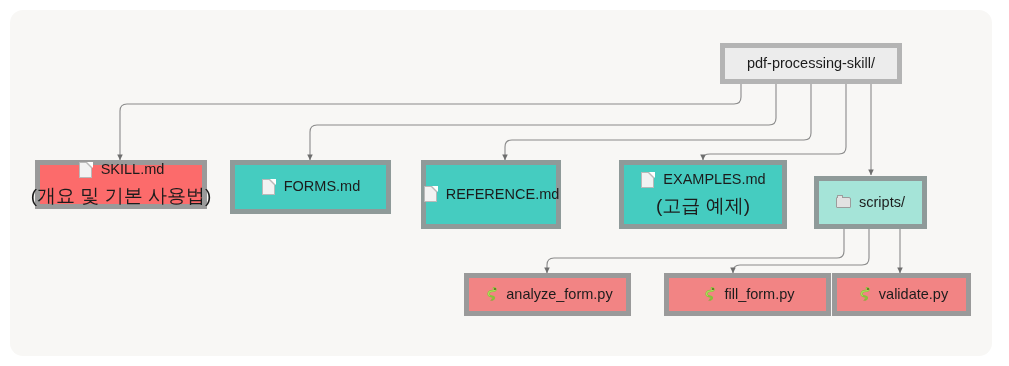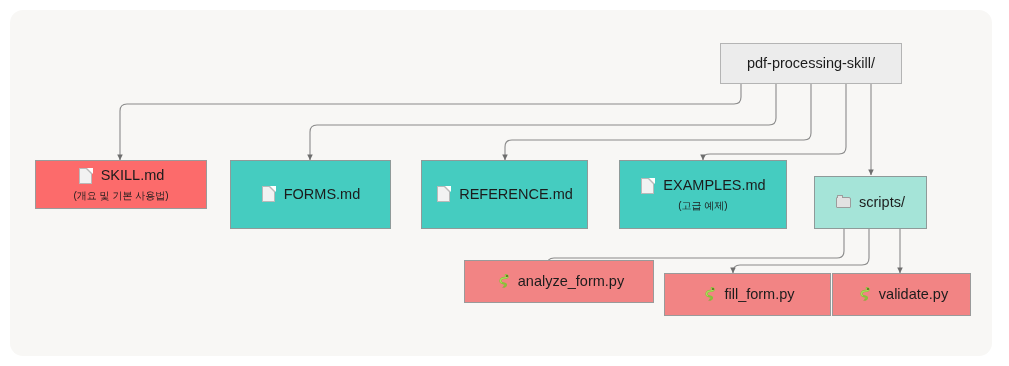--- a/index.html
+++ b/index.html
@@ -31,39 +31,39 @@
     position: absolute;
     left: 0;
     top: 0;
     width: 1009px;
     height: 366px;
     pointer-events: none;
   }
   .node {
     position: absolute;
     box-sizing: border-box;
-    border: 1px solid #7f1d1d;
+    border: 5px solid #7f1d1d;
     display: flex;
     flex-direction: column;
     align-items: center;
     justify-content: center;
     text-align: center;
     color: #1c1c1c;
     line-height: 1.35;
   }
   .node-title {
     font-size: 14.5px;
     white-space: nowrap;
     display: flex;
     align-items: center;
     justify-content: center;
     gap: 7px;
   }
   .node-sub {
-    font-size: 10px;
+    font-size: 19px;
     white-space: nowrap;
     margin-top: 3px;
   }
   .node-icon {
     display: inline-block;
     width: 16px;
     height: 17px;
     position: relative;
     flex: 0 0 auto;
   }
@@ -183,28 +183,28 @@
   </div>
 
   <div class="node node-red" style="left:35px; top:160px; width:172px; height:49px;">
     <div class="node-title">
       <span class="node-icon icon-file"></span>
       <span>SKILL.md</span>
     </div>
     <div class="node-sub">(개요 및 기본 사용법)</div>
   </div>
 
-  <div class="node node-teal" style="left:230px; top:160px; width:161px; height:69px;gap:8px;">
+  <div class="node node-teal" style="left:230px; top:160px; width:161px; height:54px;gap:8px;">
     <div class="node-title">
       <span class="node-icon icon-file"></span>
       <span>FORMS.md</span>
     </div>
   </div>
 
-  <div class="node node-teal" style="left:421px; top:160px; width:167px; height:69px;">
+  <div class="node node-teal" style="left:421px; top:160px; width:140px; height:69px;">
     <div class="node-title">
       <span class="node-icon icon-file"></span>
       <span>REFERENCE.md</span>
     </div>
   </div>
 
   <div class="node node-teal" style="left:619px; top:160px; width:168px; height:69px;">
     <div class="node-title">
       <span class="node-icon icon-file"></span>
       <span>EXAMPLES.md</span>
@@ -212,21 +212,21 @@
     <div class="node-sub">(고급 예제)</div>
   </div>
 
   <div class="node node-mint" style="left:814px; top:176px; width:113px; height:53px;">
     <div class="node-title">
       <span class="node-icon icon-folder"></span>
       <span>scripts/</span>
     </div>
   </div>
 
-  <div class="node node-salmon" style="left:464px; top:260px; width:190px; height:43px;text-align:center;">
+  <div class="node node-salmon" style="left:464px; top:273px; width:167px; height:43px;text-align:center;">
     <div class="node-title">
       <span class="node-icon icon-python">
         <svg viewBox="0 0 17 17" width="17" height="17" xmlns="http://www.w3.org/2000/svg">
           <path d="M11.8 2.2 C13.6 2.4 14.2 3.4 13.1 4.3 C12.0 5.2 9.6 4.7 8.0 5.6 C6.2 6.6 6.0 8.6 7.4 9.6 C8.6 10.5 10.6 10.2 11.6 11.1 C12.3 11.8 11.9 12.9 10.6 13.4" fill="none" stroke="#8bbf3a" stroke-width="2.3" stroke-linecap="round"></path>
           <path d="M11.8 2.2 C13.6 2.4 14.2 3.4 13.1 4.3 C12.0 5.2 9.6 4.7 8.0 5.6 C6.2 6.6 6.0 8.6 7.4 9.6" fill="none" stroke="#aedd5c" stroke-width="1.1" stroke-linecap="round"></path>
           <circle cx="13.0" cy="3.1" r="1.0" fill="#4a6b18"></circle>
           <path d="M10.2 13.2 L8.0 14.6 L10.6 14.6 Z" fill="#7aa832"></path>
         </svg>
       </span>
       <span>analyze_form.py</span>

